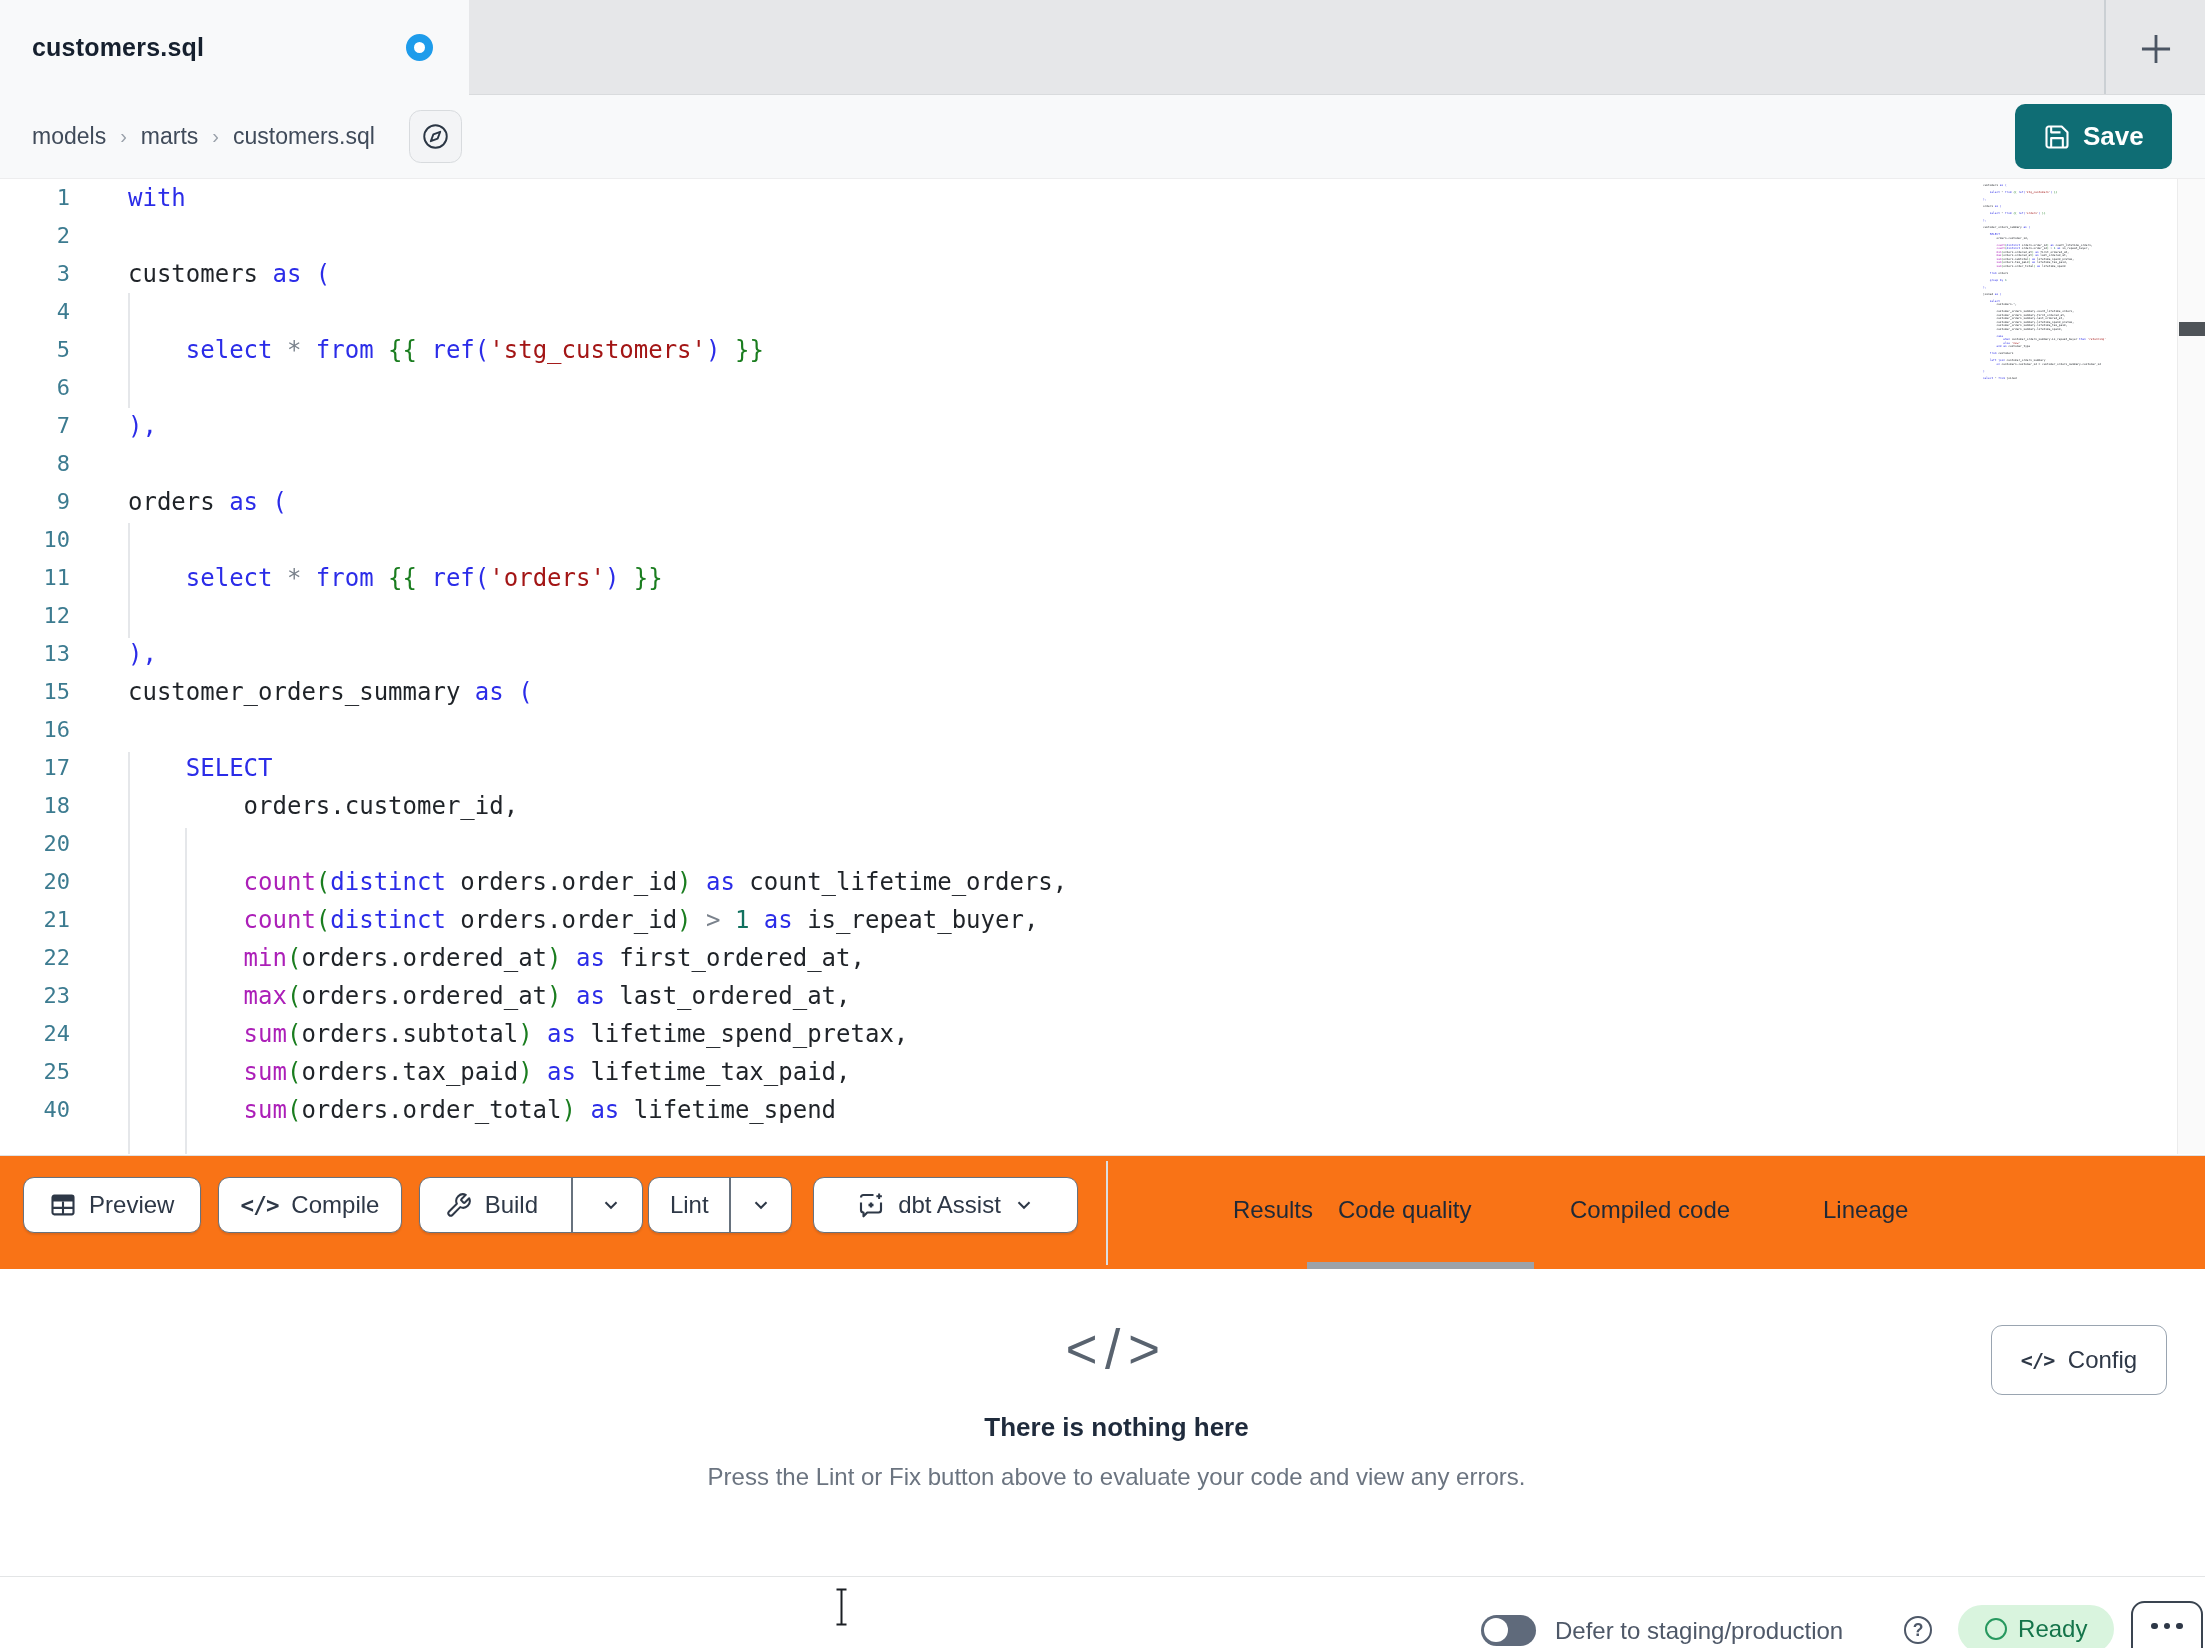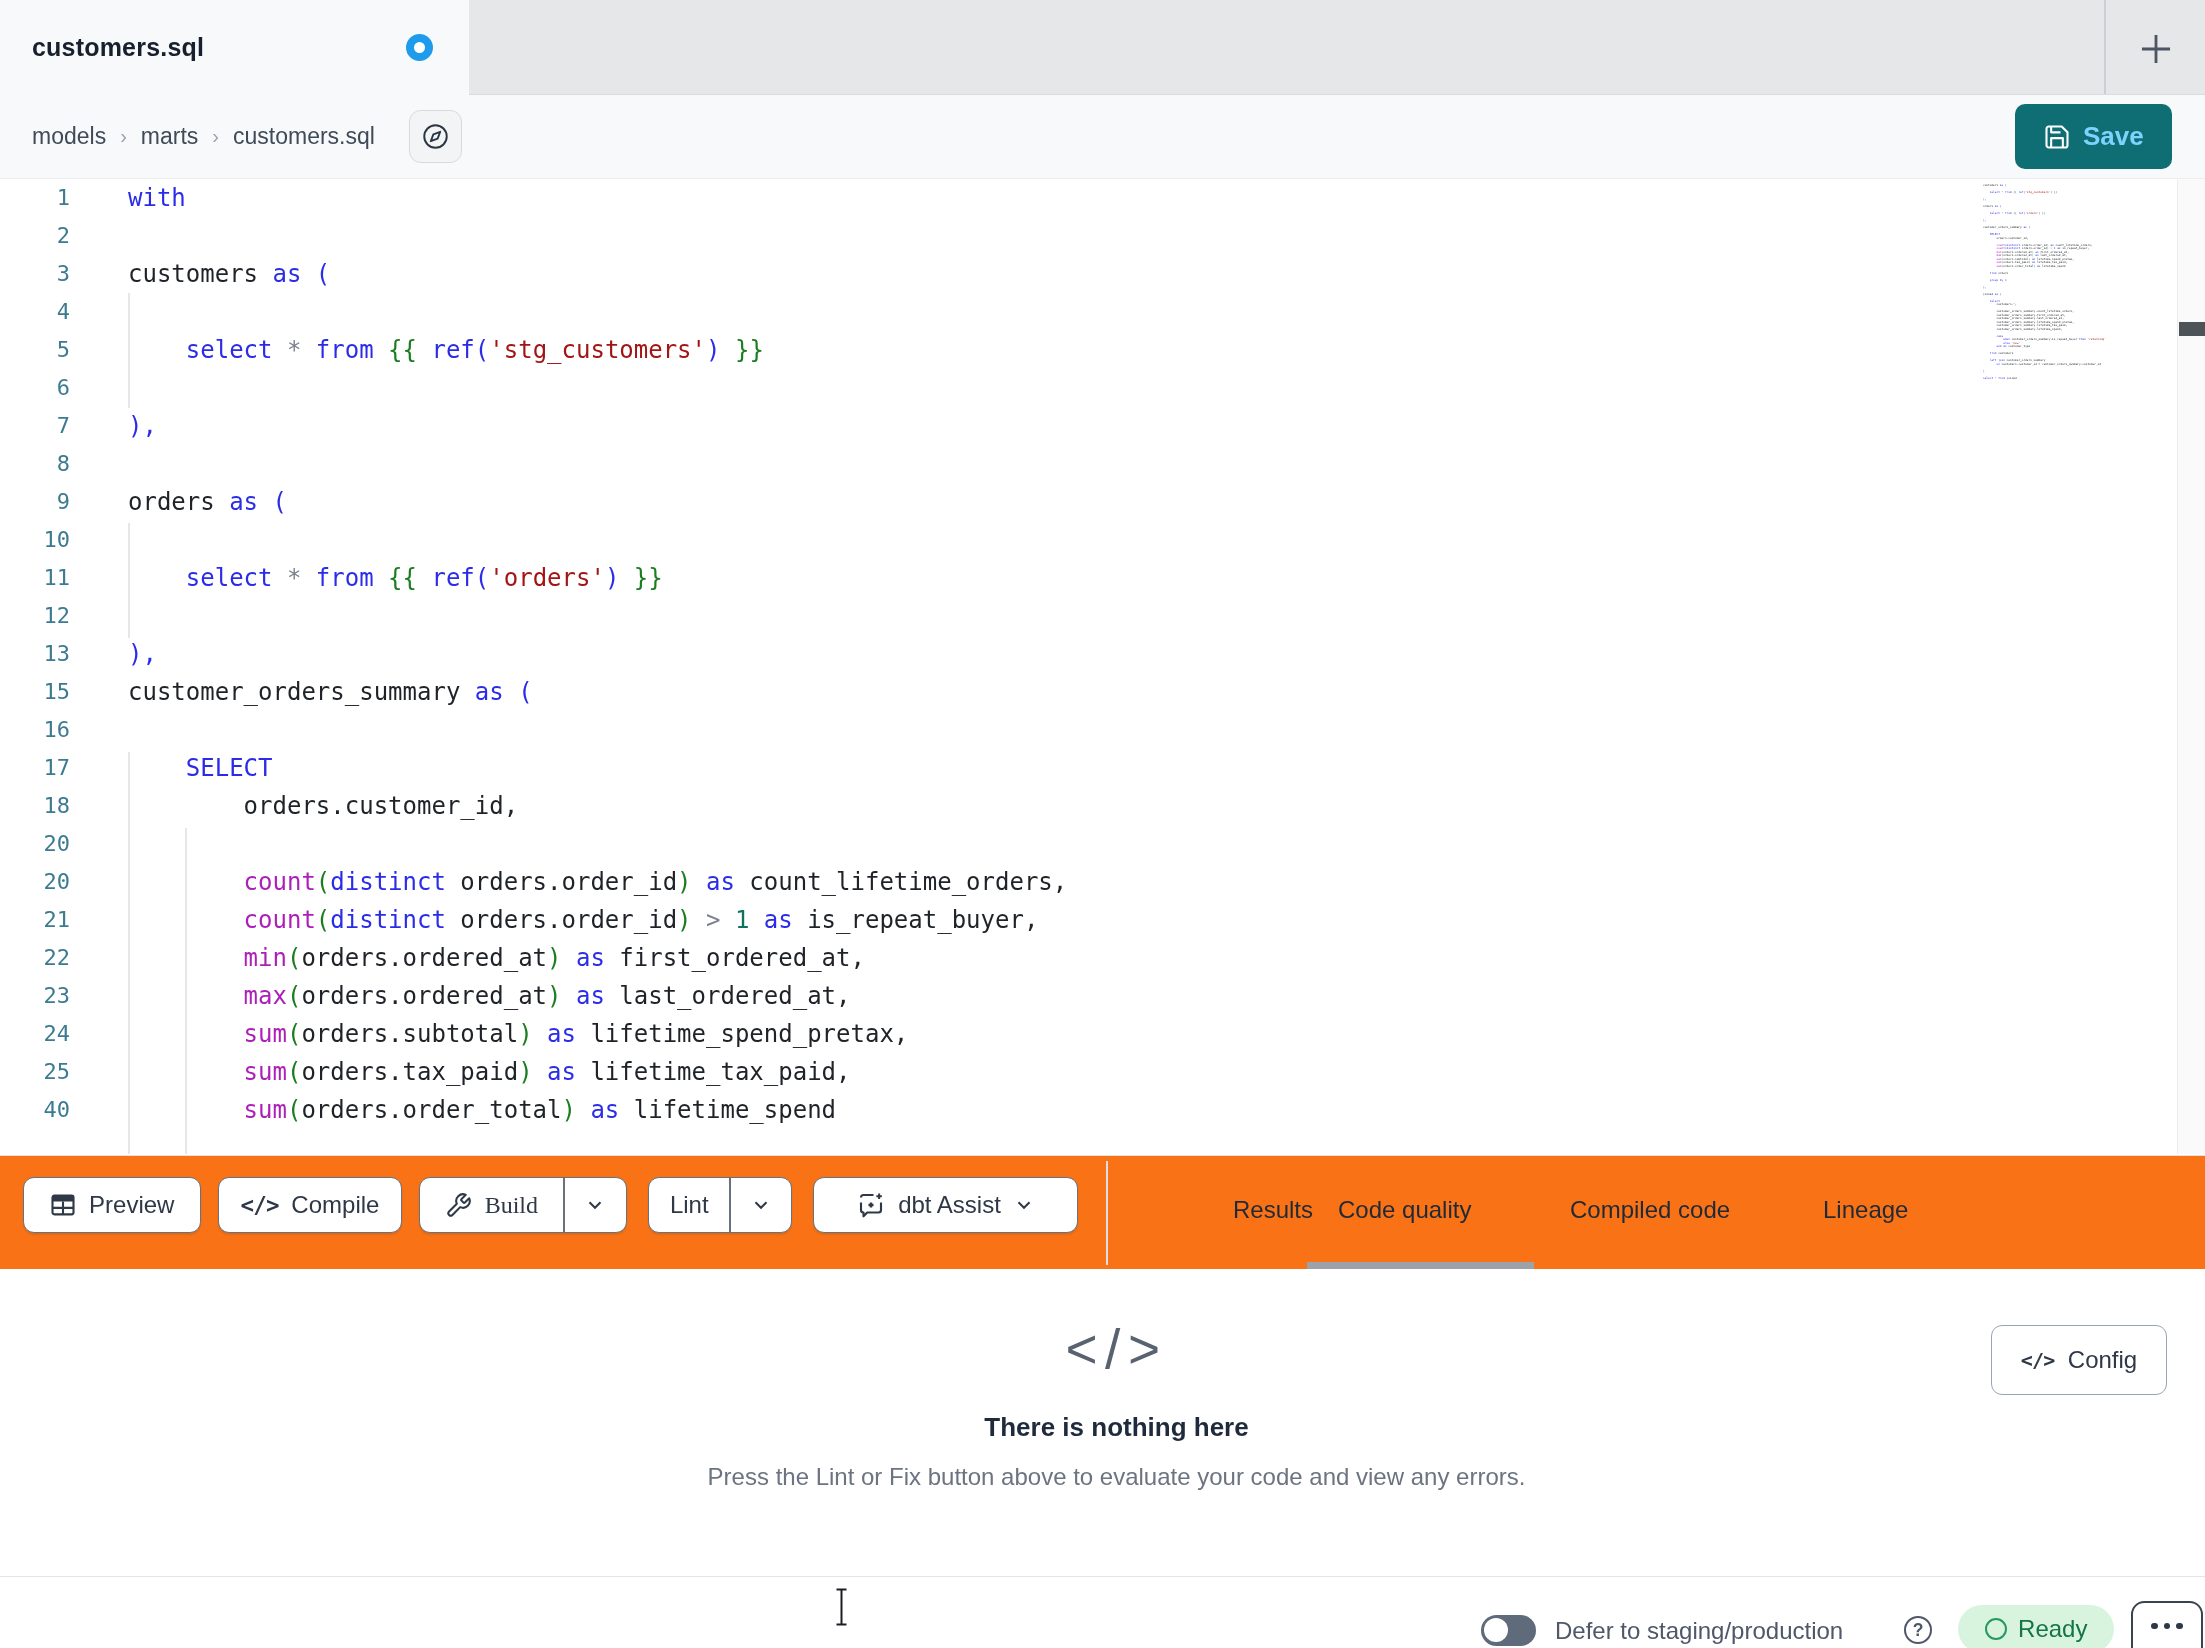--- a/index.html
+++ b/index.html
@@ -21,21 +21,21 @@
     display:flex; align-items:center; justify-content:center; cursor:pointer; }
   
   .crumbrow { position:absolute; left:0; top:95px; width:2205px; height:84px;
     background:#f8f9fa; border-bottom:0.8px solid #ededee; }
   .crumbs { position:absolute; left:32px; top:0; height:83px; display:flex; align-items:center; gap:14px;
     font-size:23px; color:#404b5a; }
   .crumb-sep { color:#9aa1aa; font-size:20px; }
   .nav-btn { position:absolute; left:409px; top:15px; width:53px; height:53px; border-radius:11.7px;
     border:1.7px solid #d8dbde; background:#f3f4f6; display:flex; align-items:center; justify-content:center; }
   .save-btn { position:absolute; left:2015px; top:9.2px; width:157px; height:65px; border-radius:10px;
-    background:#0f6d74; color:#7dd3fc; display:flex; align-items:center; justify-content:center; gap:11.7px;
+    background:#0f6d74; color:#ffffff; display:flex; align-items:center; justify-content:center; gap:11.7px;
     font-size:26px; font-weight:600; }
   
   .editor { position:absolute; left:0; top:179px; width:2205px; height:975px; background:#fff; overflow:hidden; }
   .code-row { display:flex; height:38px; }
   .ln { width:128px; padding-right:58px; text-align:right;
     font-family:"DejaVu Sans Mono", monospace; font-size:22px; line-height:38px; color:#3c7b90; }
   .ctext { width:1878px; }
   pre.cl { margin:0; font-family:"DejaVu Sans Mono", monospace; font-size:24px; line-height:38px; }
   .code-row.active .ctext { background:#ececec;
     box-shadow: inset 0 1.7px 0 #d8d8d8, inset 0 -1.7px 0 #d8d8d8; }
@@ -371,21 +371,21 @@
         <rect x="3" y="4" width="18" height="16" rx="1.5" fill="none" stroke="#2e3847" stroke-width="1.8"></rect>
         <rect x="3" y="4" width="18" height="5" fill="#2e3847"></rect>
         <path d="M12 9v11M3 14.5h18" stroke="#2e3847" stroke-width="1.8"></path>
       </svg>
       <span>Preview</span>
     </div>
     <div class="tbtn" style="left:218px; width:184px;">
       <span class="glyph-code">&lt;/&gt;</span>
       <span>Compile</span>
     </div>
-    <div class="tbtn" style="left:419px; width:208px; gap:0; padding:0;font-family:Liberation Serif, serif;">
+    <div class="tbtn" style="left:419px; width:224px; gap:8px; padding:0;">
       <div class="seg" style="width:145px;">
         <svg width="27" height="27" viewBox="0 0 24 24" fill="none" stroke="#2e3847" stroke-width="1.8" stroke-linejoin="round">
           <path d="M14.7 6.3a1 1 0 0 0 0 1.4l1.6 1.6a1 1 0 0 0 1.4 0l3.77-3.77a6 6 0 0 1-7.94 7.94l-6.91 6.91a2.12 2.12 0 0 1-3-3l6.91-6.91a6 6 0 0 1 7.94-7.94l-3.76 3.76z"></path>
         </svg>
         <span>Build</span>
       </div>
       <div class="seg-divider"></div>
       <div class="seg" style="width:62px;">
         <svg width="22" height="22" viewBox="0 0 24 24" fill="none" stroke="#2e3847" stroke-width="2.2">
           <polyline points="6 9 12 15 18 9"></polyline>

